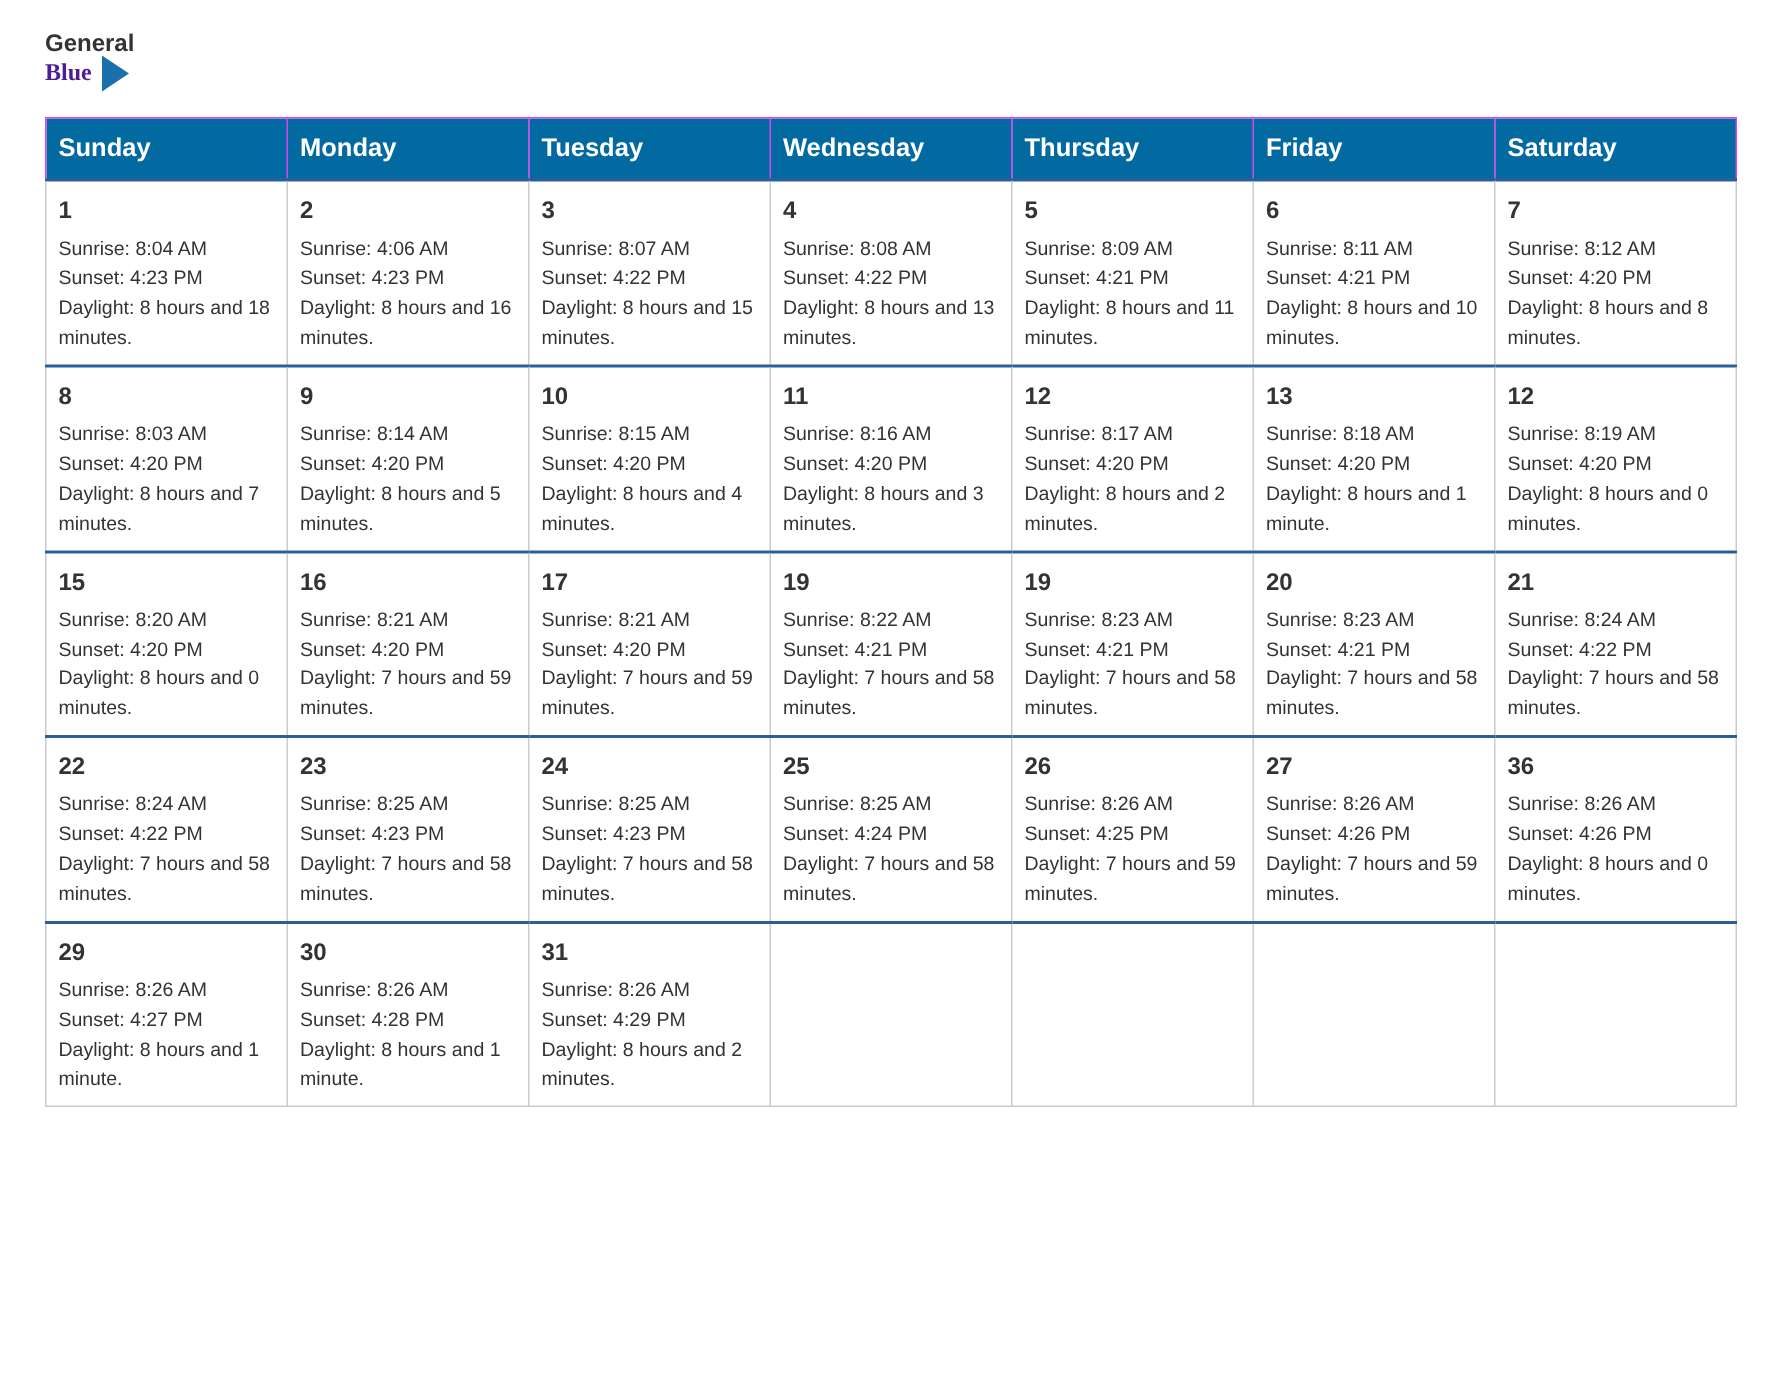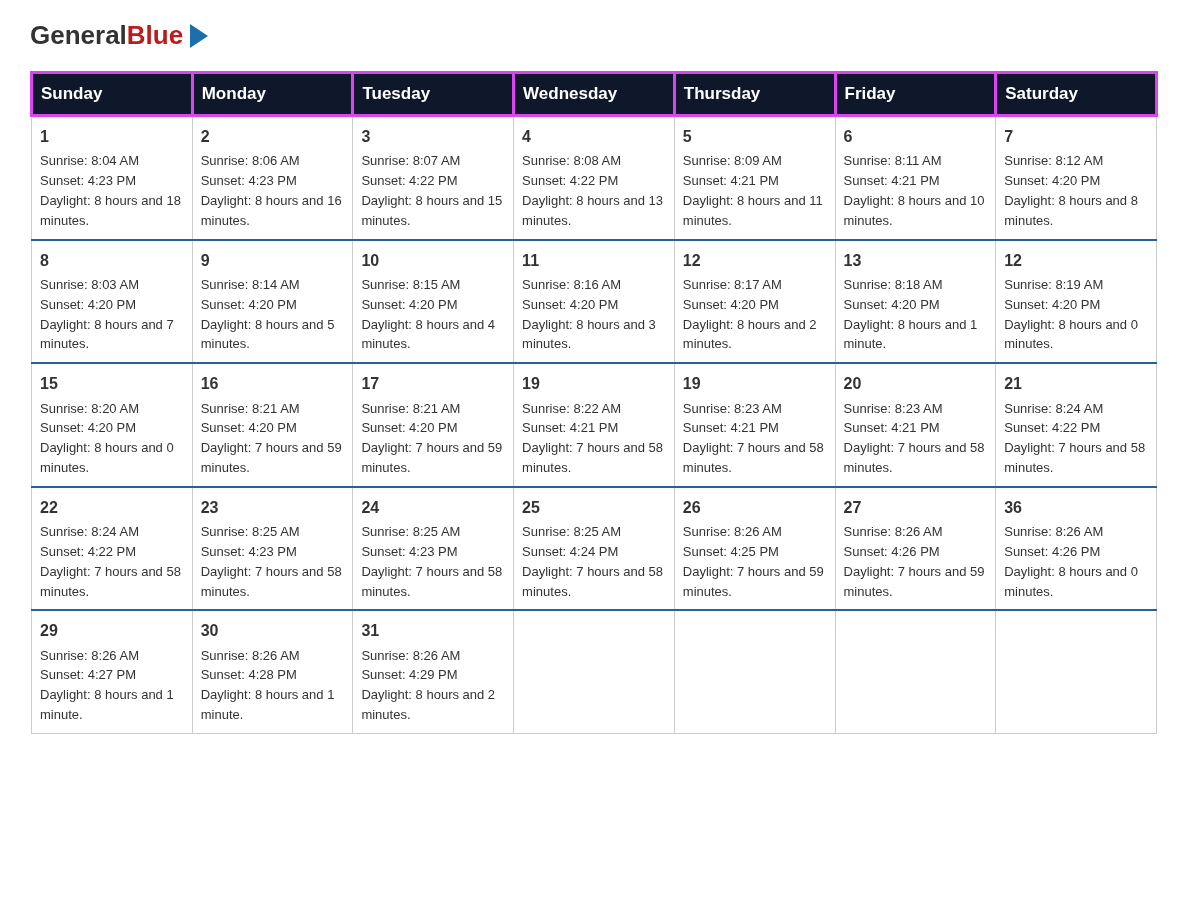--- a/index.html
+++ b/index.html
@@ -11,27 +11,27 @@
       min-height: 918px;
     }
     .header {
       display: flex;
       justify-content: space-between;
       align-items: flex-start;
       margin-bottom: 20px;
     }
     .logo {
       display: flex;
-      flex-direction: row;
-      font-size: 26px;
+      flex-direction: column;
+      font-size: 16px;
       font-weight: bold;
       line-height: 1.2;
     }
     .logo-general { color: #333; }
-    .logo-blue { color: #b91c1c; display: flex; align-items: center; }
+    .logo-blue { color: #4c1d95; display: flex; align-items: center; font-family: Liberation Serif, serif; }
     .logo-triangle {
       width: 0; height: 0;
       border-left: 12px solid transparent;
       border-right: 12px solid transparent;
       border-bottom: 18px solid #1a6fad;
       margin-left: 4px;
       transform: rotate(90deg);
     }
     .title-block { text-align: right; }
     .month-title {
@@ -44,27 +44,27 @@
       font-size: 22px;
       color: #555;
       margin-top: 4px;
     }
     table {
       width: 100%;
       border-collapse: collapse;
       table-layout: fixed;
     }
     thead tr th {
-      background-color: #0f172a;
+      background-color: #0369a1;
       color: #fff;
       font-size: 17px;
       font-weight: bold;
       padding: 10px 8px;
       text-align: left;
-      border: 3px solid #d946ef;
+      border: 1px solid #d946ef;
     }
     tbody tr td {
       vertical-align: top;
       padding: 8px 8px;
       font-size: 13.5px;
       color: #333;
       border: 1px solid #ccc;
       border-top: 2px solid #2a6099;
       height: 120px;
       line-height: 1.45;
@@ -115,21 +115,21 @@
   <tbody id="calendar-body">
   <tr>
         <td>
           <span class="day-num">1</span>
           <span class="day-info">Sunrise: 8:04 AM</span><br>
           <span class="day-info">Sunset: 4:23 PM</span><br>
           <span class="day-info">Daylight: 8 hours and 18 minutes.</span>
         </td>
         <td>
           <span class="day-num">2</span>
-          <span class="day-info">Sunrise: 8:06 AM</span><br>
+          <span class="day-info">Sunrise: 4:06 AM</span><br>
           <span class="day-info">Sunset: 4:23 PM</span><br>
           <span class="day-info">Daylight: 8 hours and 16 minutes.</span>
         </td>
         <td>
           <span class="day-num">3</span>
           <span class="day-info">Sunrise: 8:07 AM</span><br>
           <span class="day-info">Sunset: 4:22 PM</span><br>
           <span class="day-info">Daylight: 8 hours and 15 minutes.</span>
         </td>
         <td>

